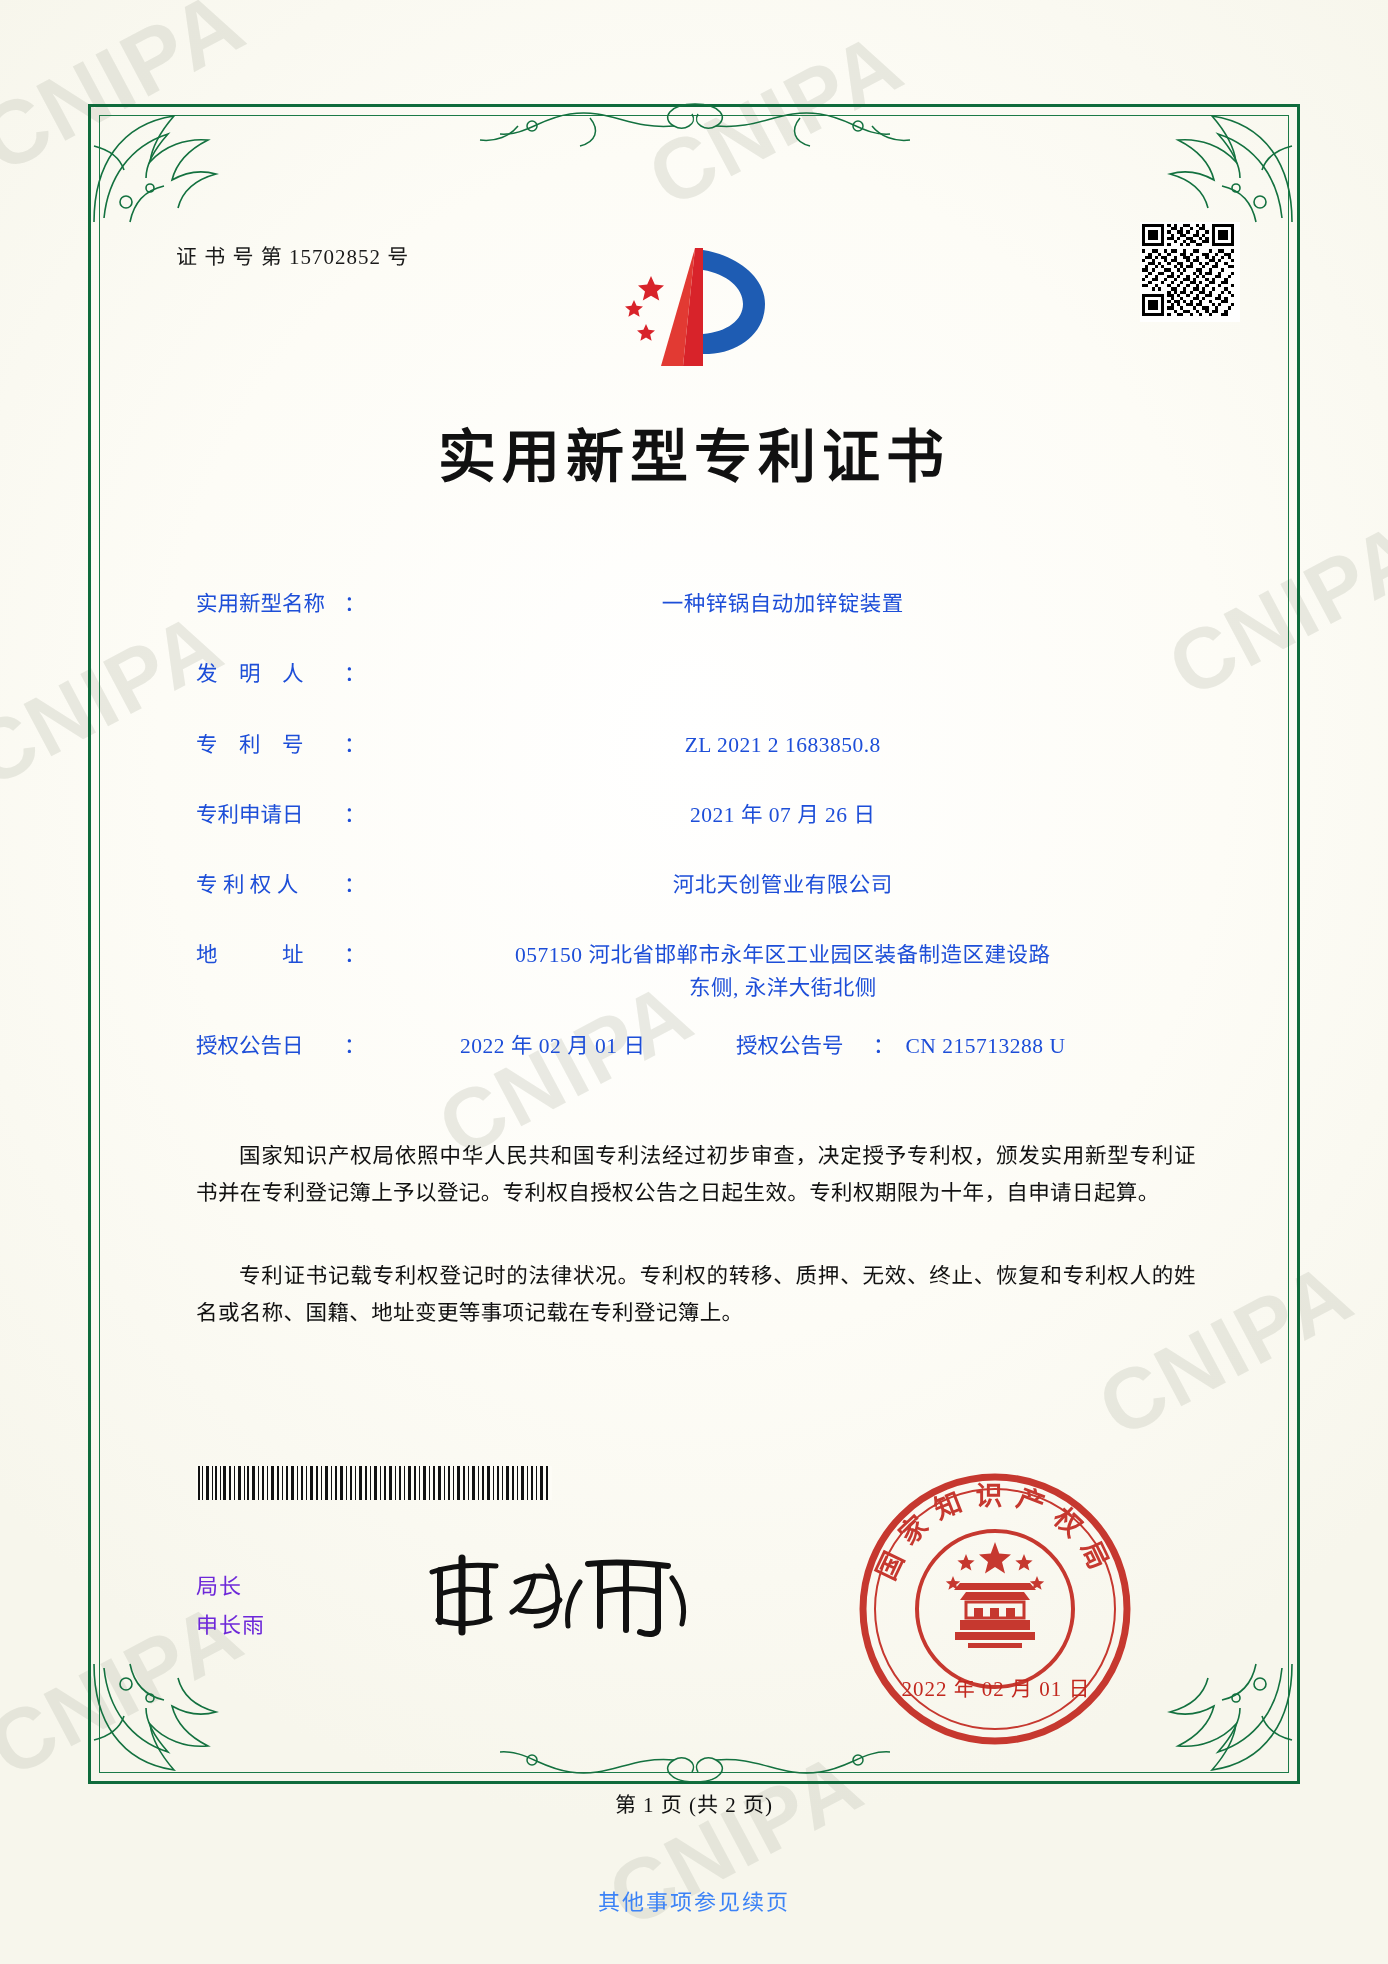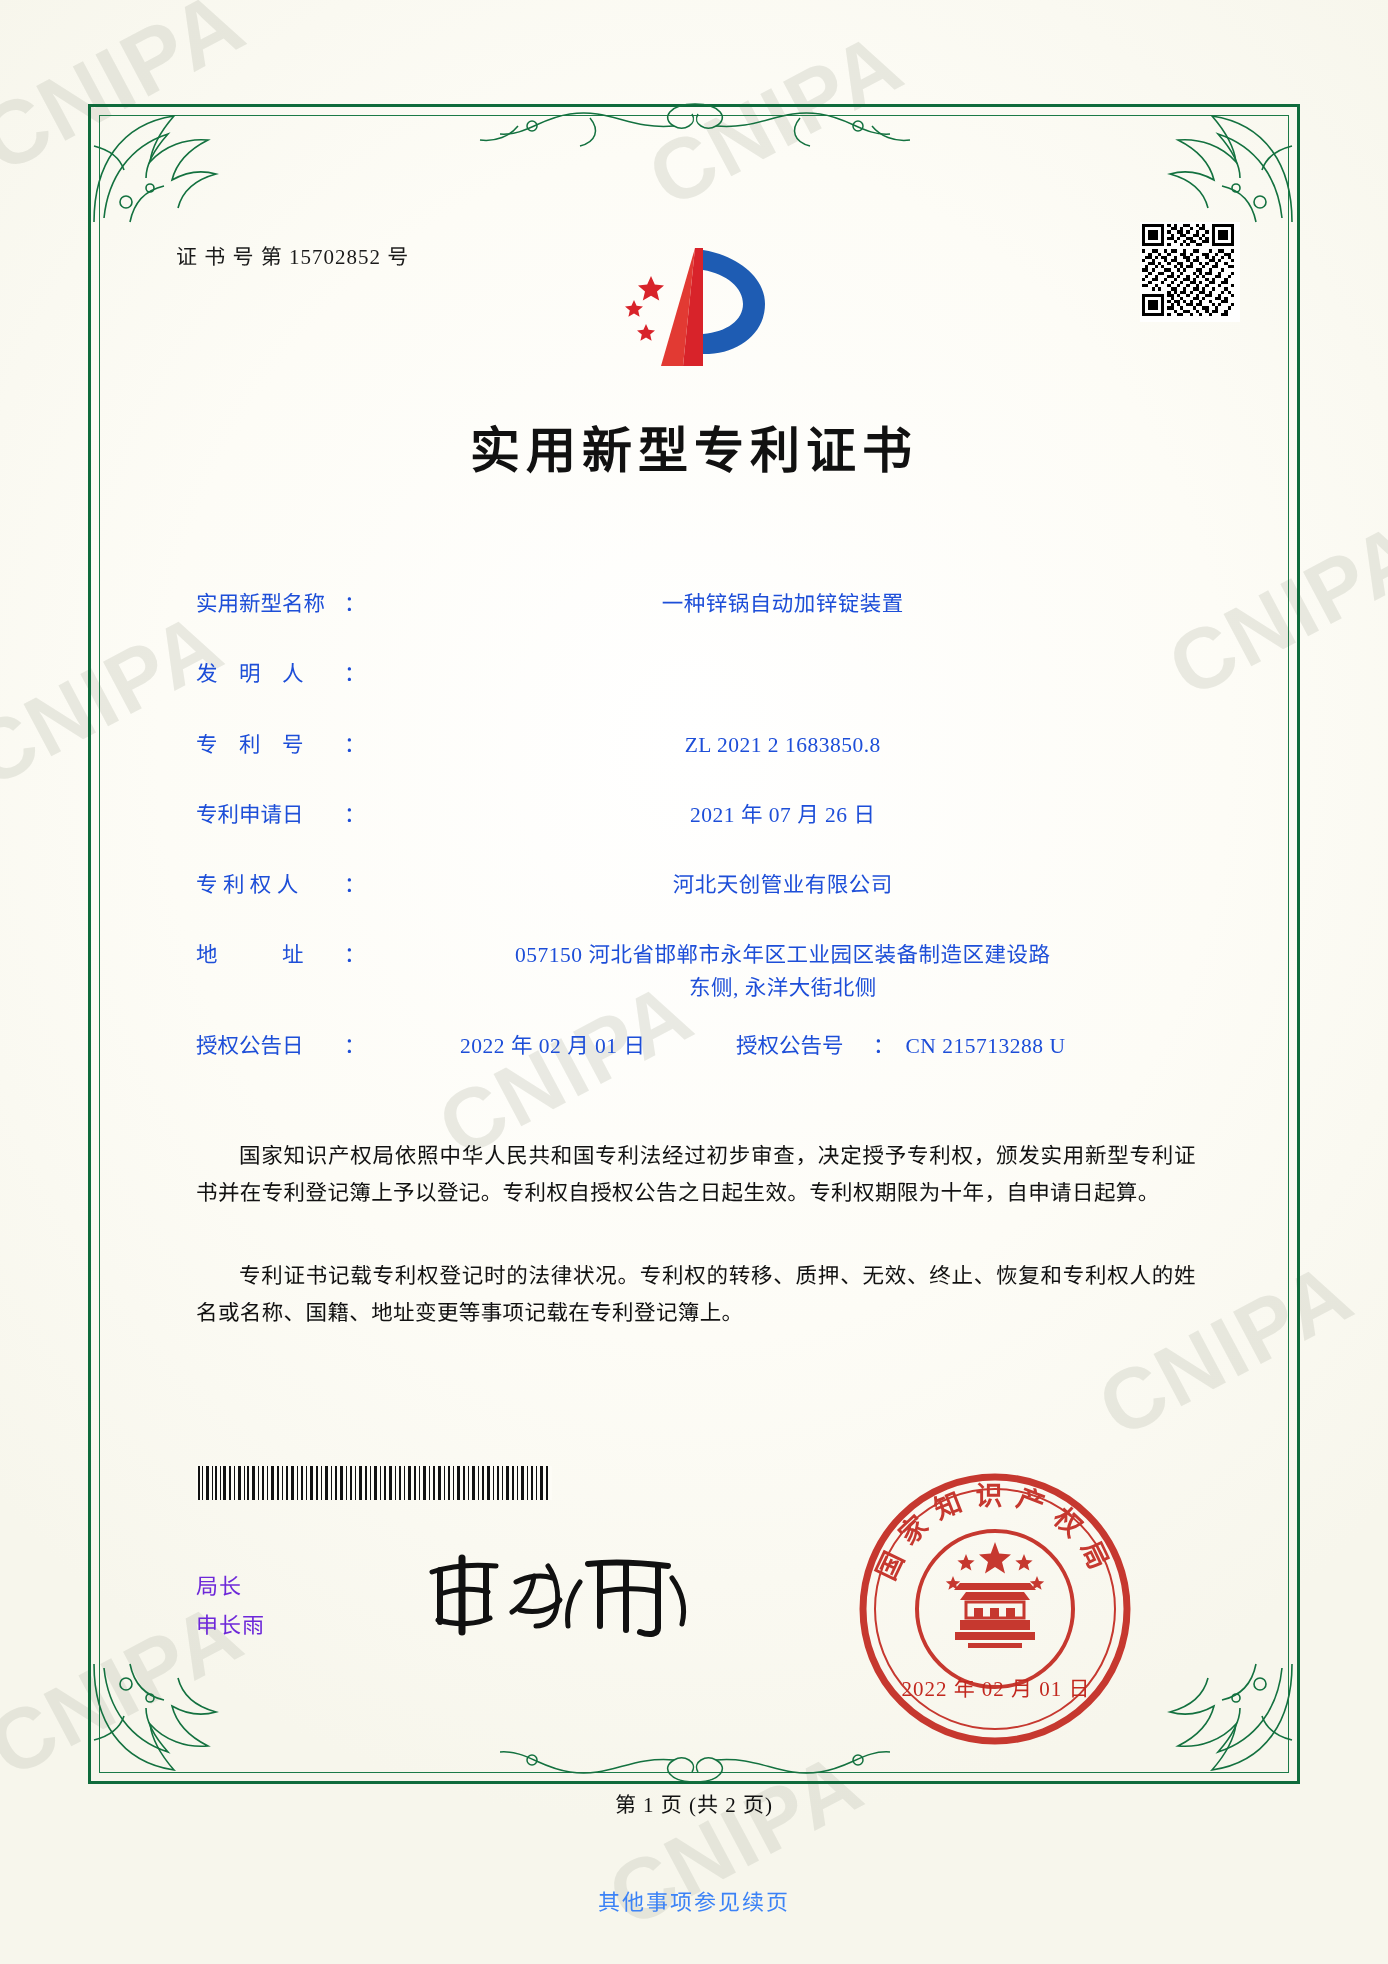--- a/index.html
+++ b/index.html
@@ -117,21 +117,21 @@
     width: 190px;
     height: 130px;
   }
   .emblem svg { width: 100%; height: 100%; display: block; }
 
   .title {
     position: absolute;
     left: 0; right: 0;
     top: 410px;
     text-align: center;
-    font-size: 50px;
+    font-size: 58px;
     font-weight: 700;
     letter-spacing: 6px;
     color: #111;
     font-family: "Liberation Serif", "DejaVu Serif", serif;
   }
 
   
   .fields {
     position: absolute;
     left: 196px;

